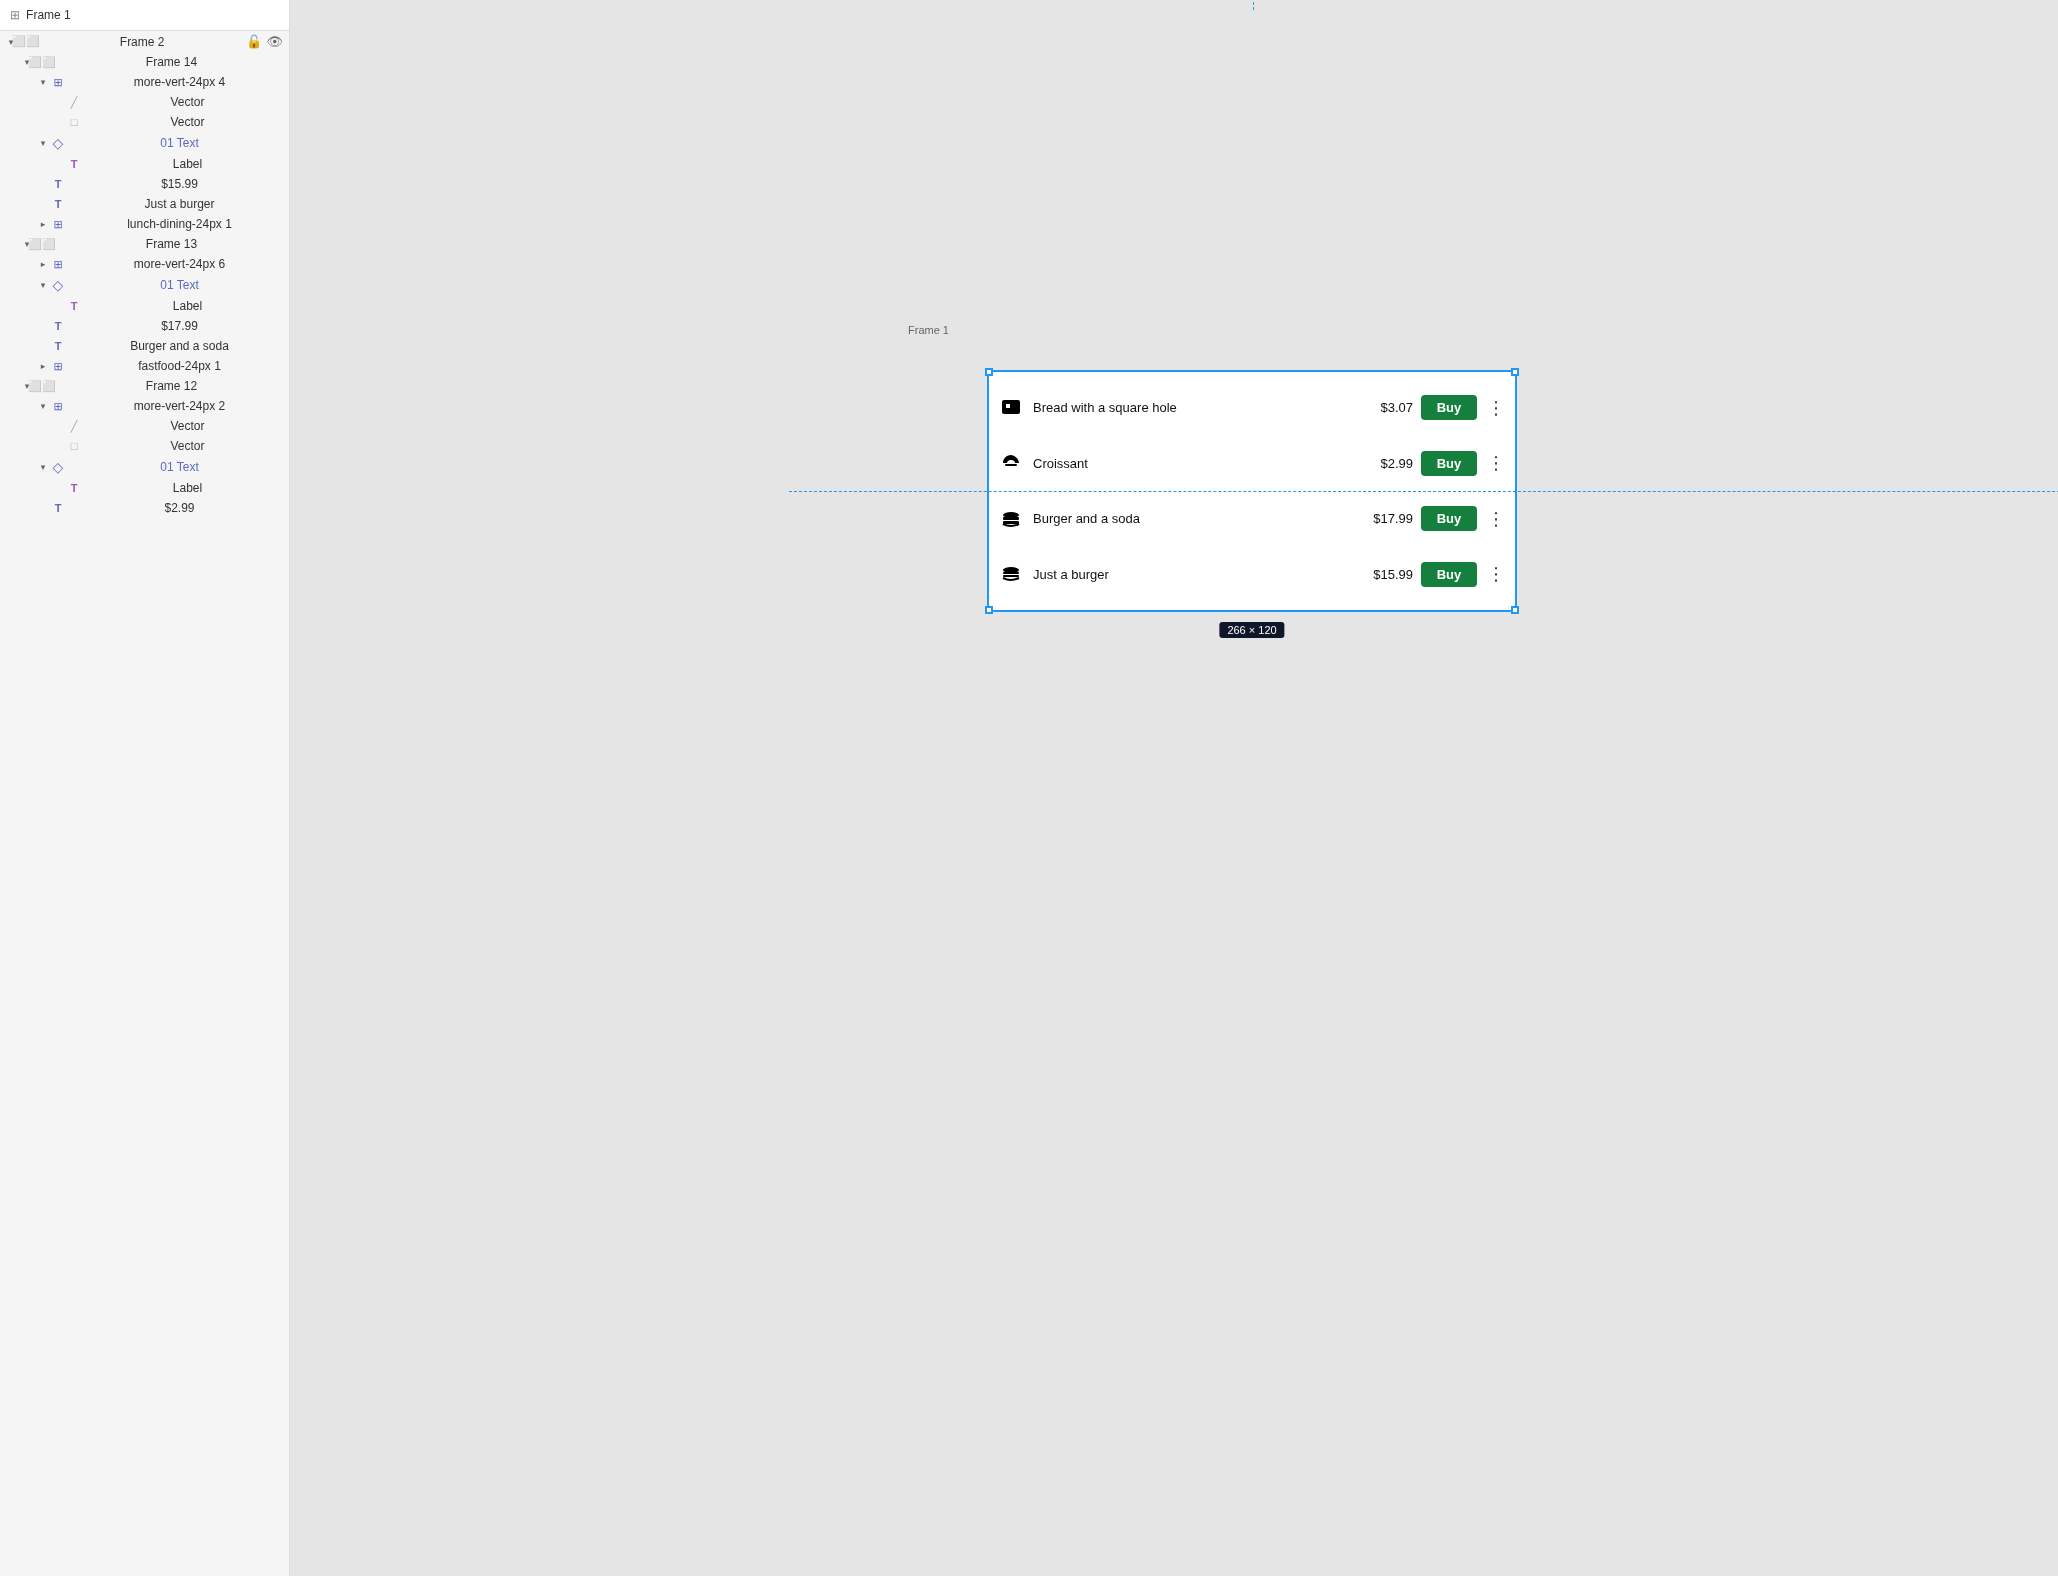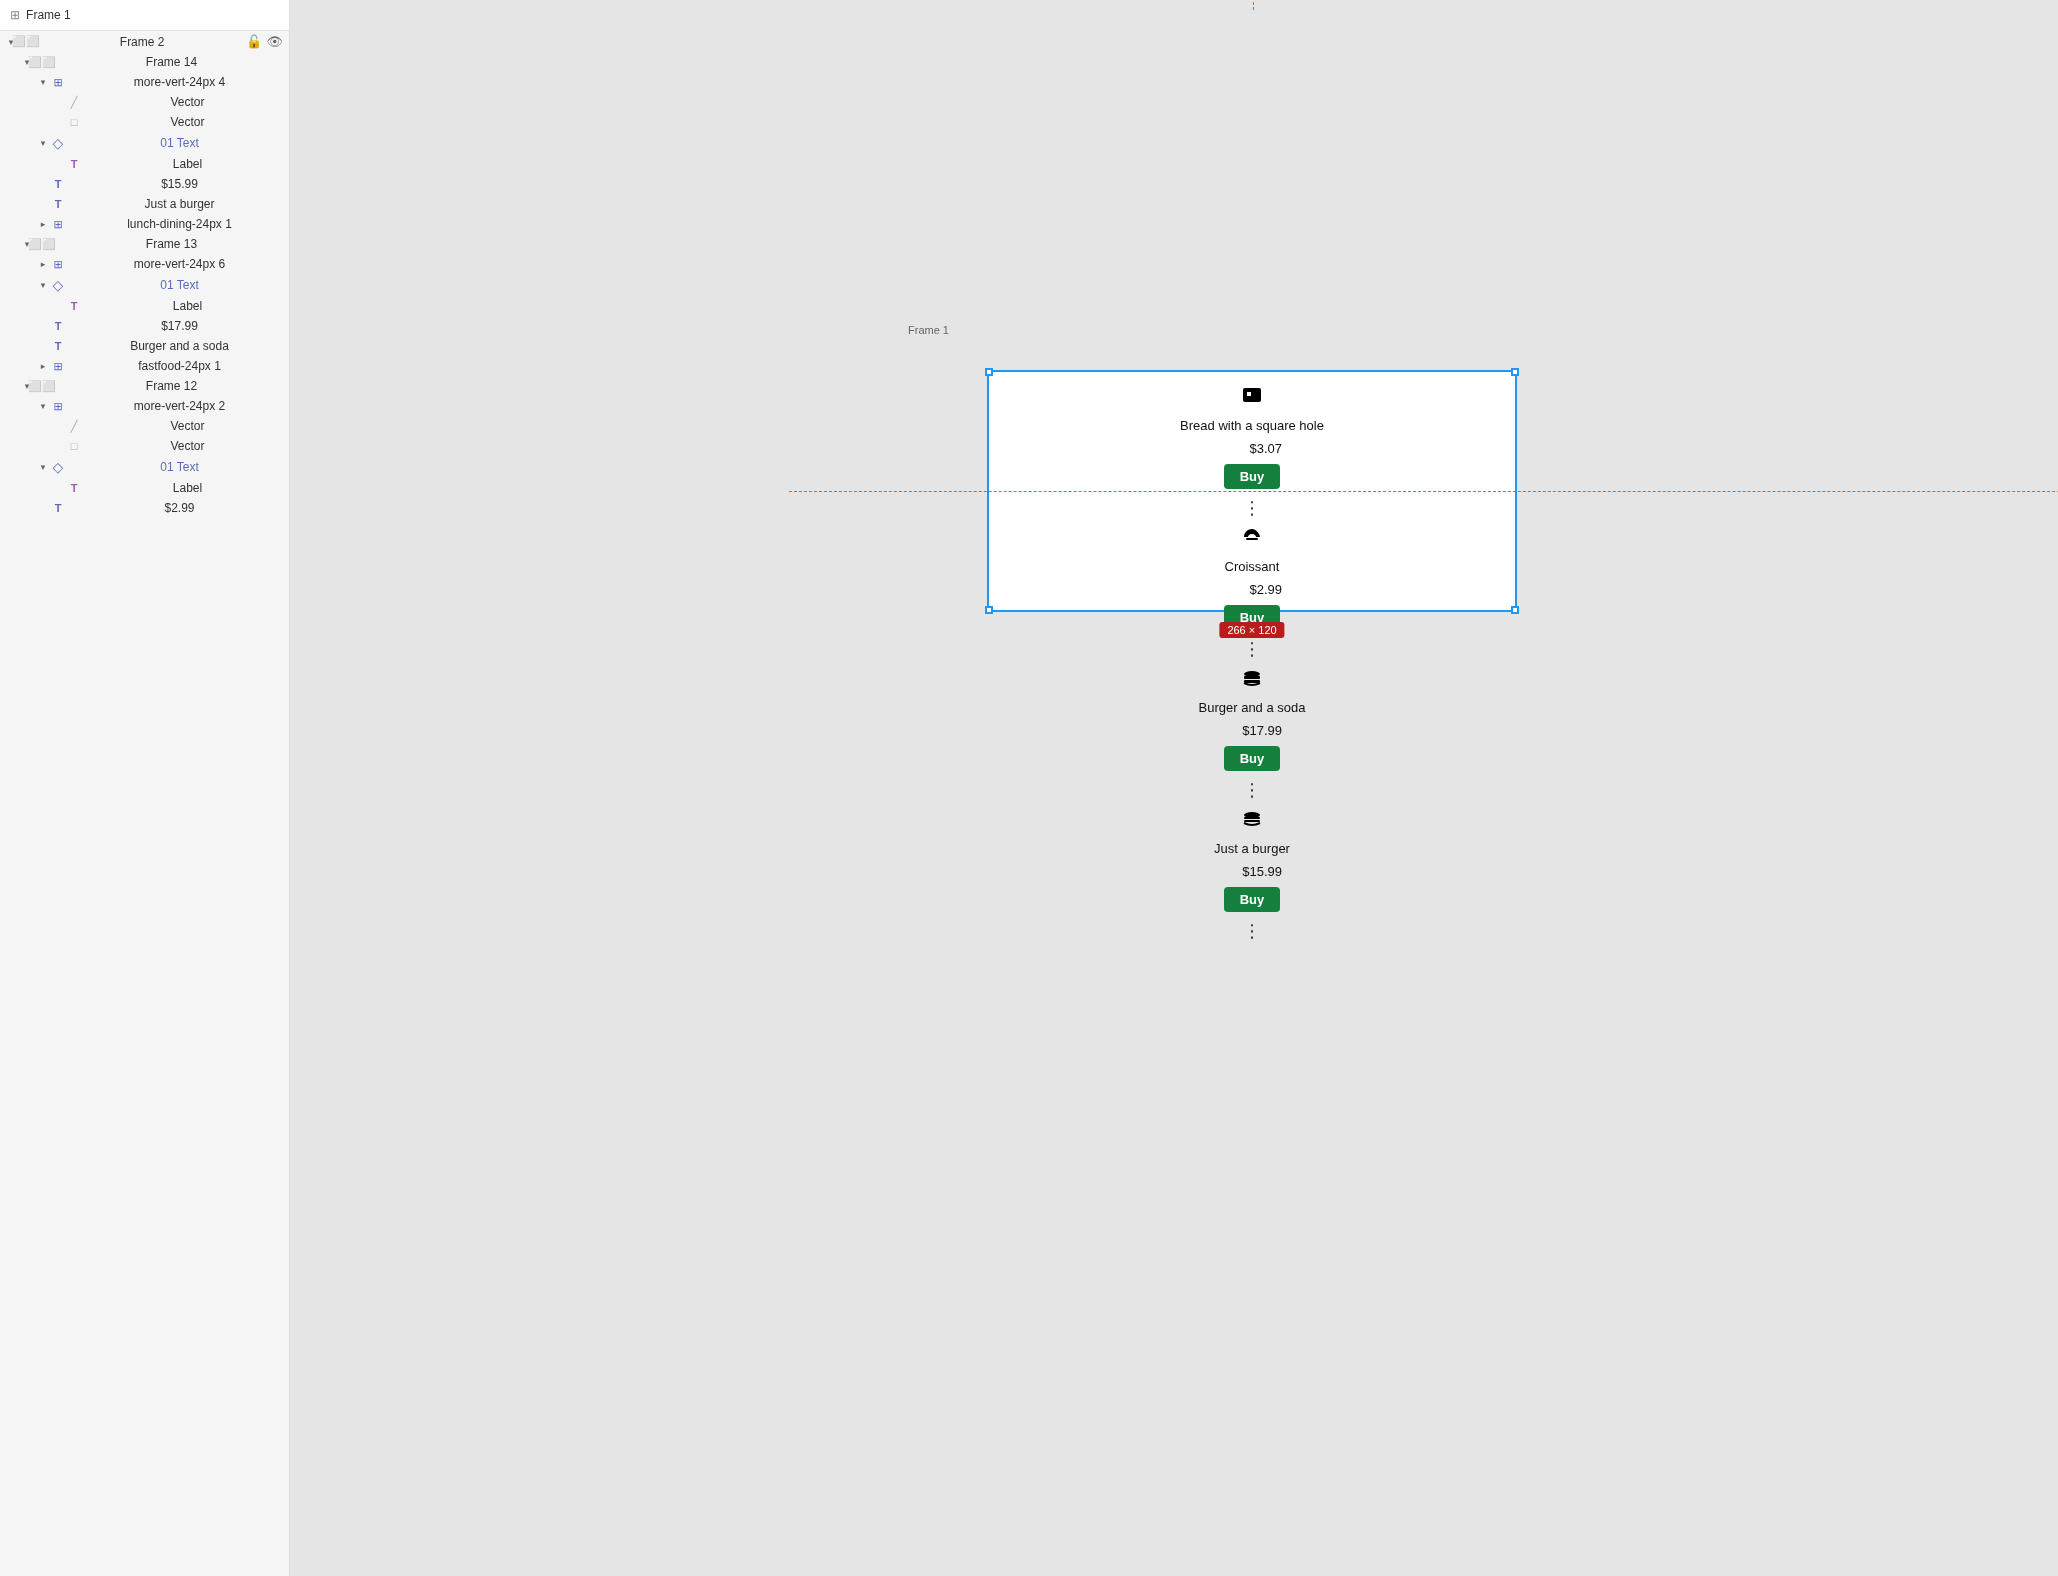--- a/index.html
+++ b/index.html
@@ -102,21 +102,21 @@
       left: 264px;
       pointer-events: none;
     }
 
     
     .size-badge {
       position: absolute;
       bottom: -28px;
       left: 50%;
       transform: translateX(-50%);
-      background: #b91c1c;
+      background: #0f172a;
       color: #fff;
       font-size: 11px;
       padding: 2px 8px;
       border-radius: 3px;
       white-space: nowrap;
     }
 
     
     .food-table {
       width: 100%;
@@ -125,21 +125,20 @@
       flex-direction: column;
       justify-content: space-around;
       padding: 8px 4px;
     }
 
     .food-row {
       display: flex;
       align-items: center;
       padding: 2px 4px;
       gap: 8px;
-      flex-direction: column;
     }
 
     .food-icon {
       width: 28px;
       height: 28px;
       display: flex;
       align-items: center;
       justify-content: center;
       font-size: 20px;
       flex-shrink: 0;

